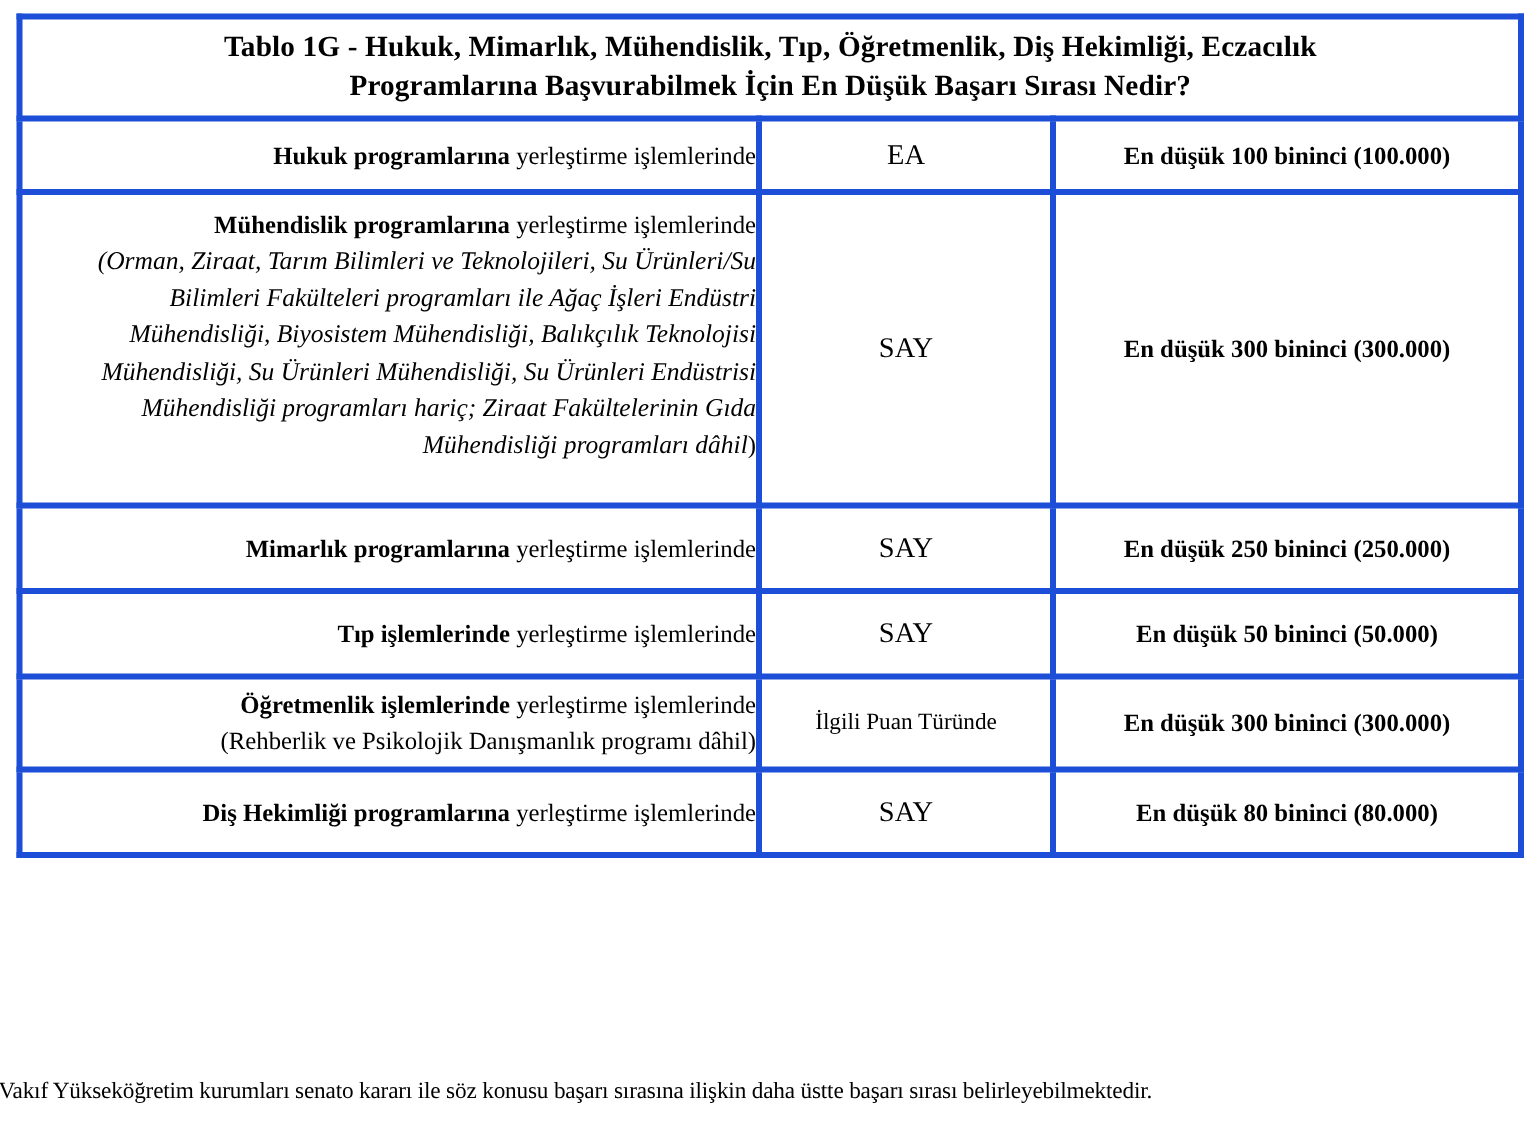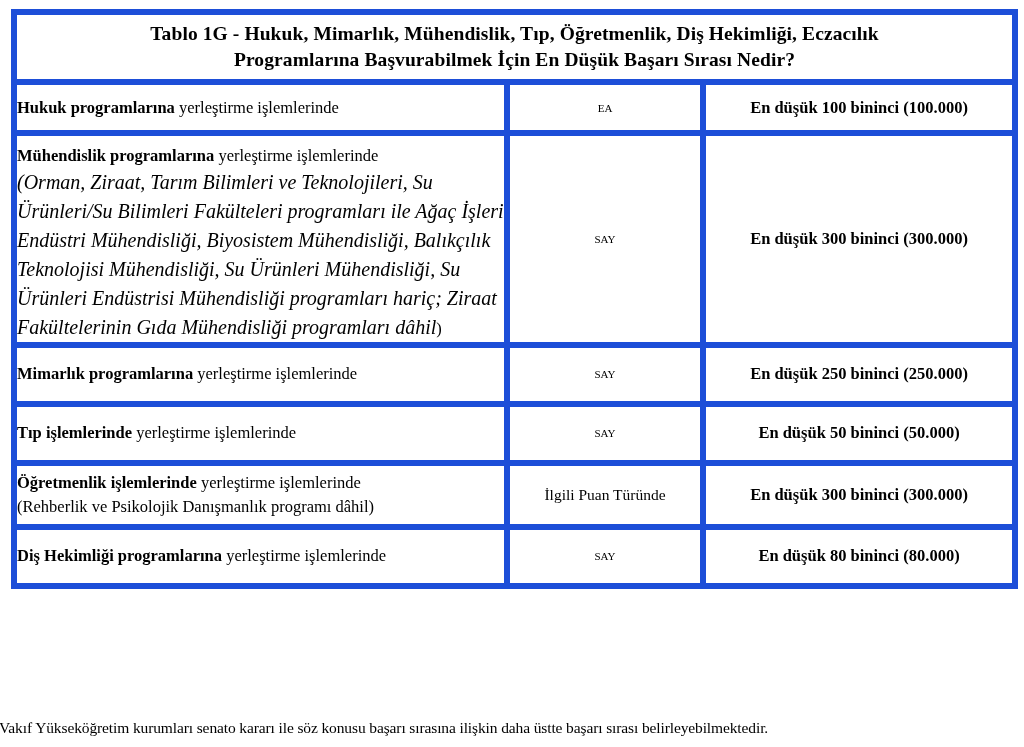--- a/index.html
+++ b/index.html
@@ -29,21 +29,21 @@
     position: absolute;
     left: 11px;
     top: 9px;
     width: 1001px;
     border-collapse: collapse;
     table-layout: fixed;
     background: #ffffff;
   }
   .doc-table td,
   .doc-table th {
-    border: 6px solid #1d4ed8;
+    border: 4px solid #1d4ed8;
     padding: 0;
     vertical-align: middle;
     background: #ffffff;
   }
 
   
   col.c1 { width: 493px; }
   col.c2 { width: 196px; }
   col.c3 { width: 312px; }
 
@@ -71,34 +71,34 @@
   .head-cell.center {
     text-align: center;
     padding: 0 4px;
   }
 
   
   .prog-cell {
     padding: 10px 10px 10px 14px;
     font-size: 16.5px;
     line-height: 1.45;
-    text-align: left;
+    text-align: right;
   }
   .prog-cell .b { font-weight: bold; }
   .prog-cell .it {
     font-style: italic;
-    font-size: 20px;
+    font-size: 17px;
   }
   .prog-cell .paren-note {
     font-style: normal;
   }
 
   .type-cell {
     text-align: center;
-    font-size: 11px;
+    font-size: 19px;
     padding: 8px 4px;
   }
   .type-cell.small {
     font-size: 15.5px;
   }
 
   .rank-cell {
     text-align: center;
     font-size: 16.5px;
     font-weight: bold;

